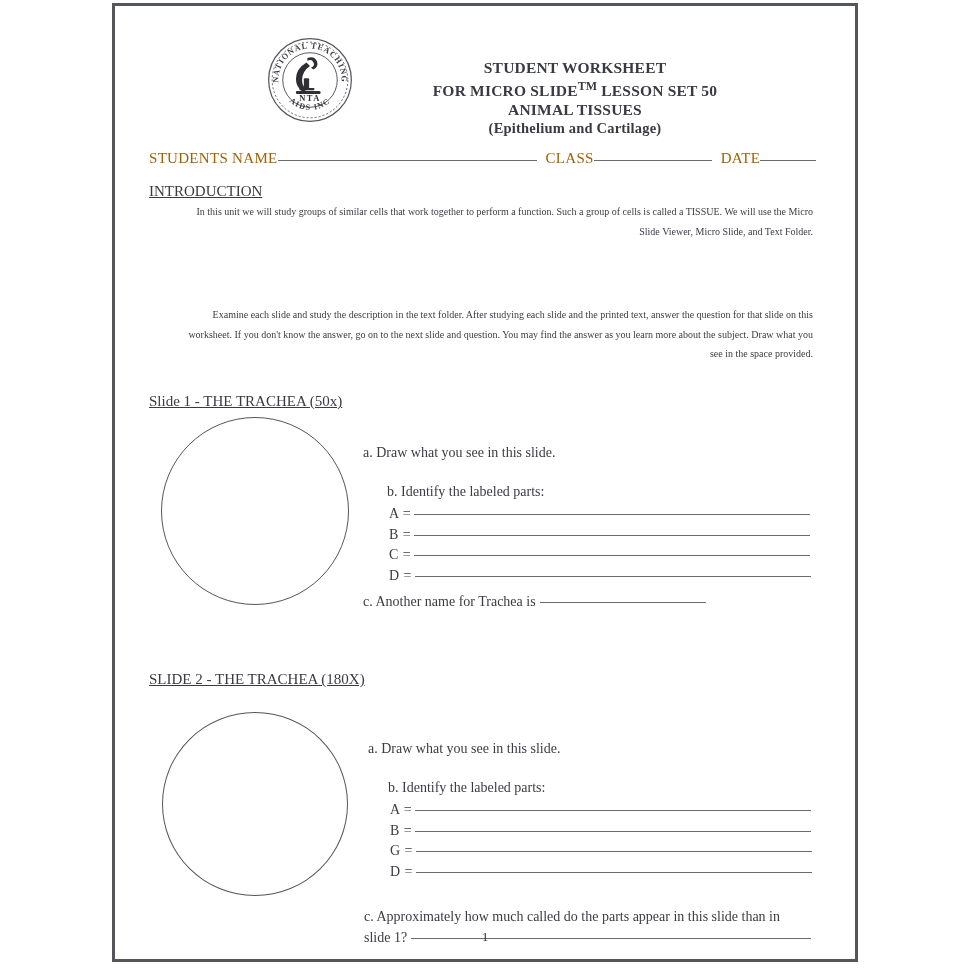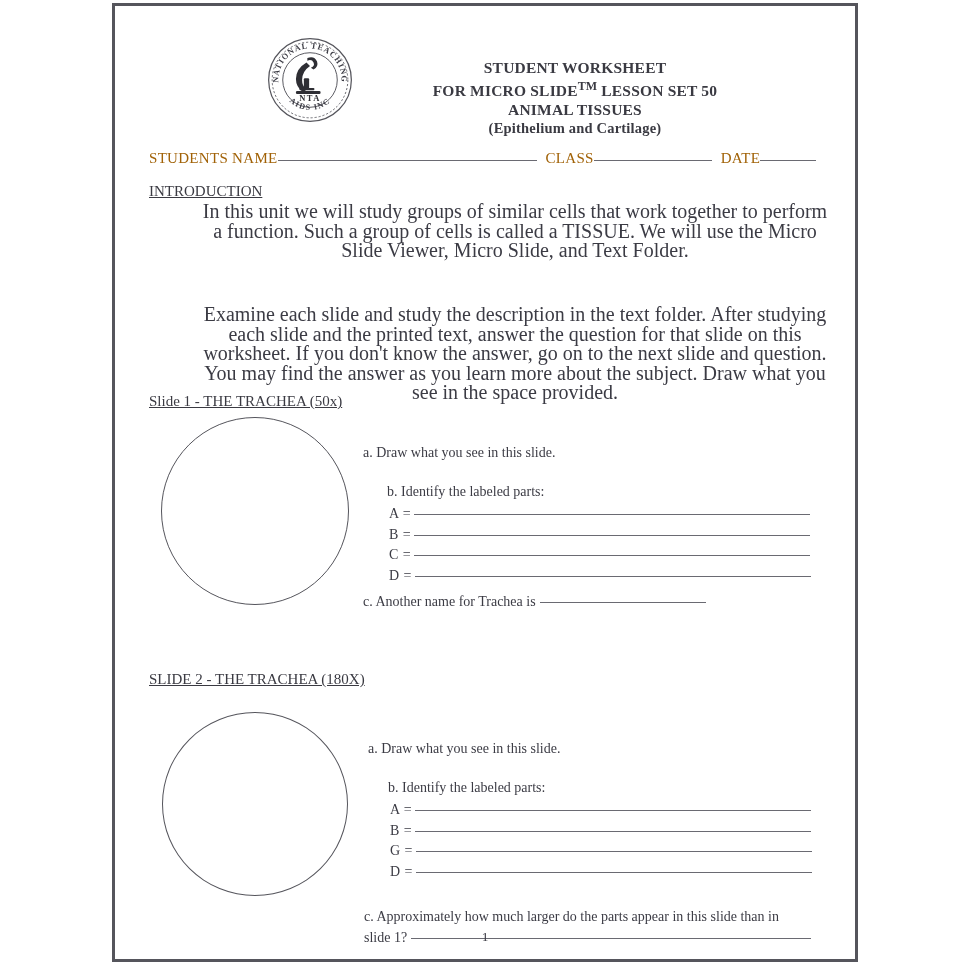--- a/index.html
+++ b/index.html
@@ -101,25 +101,25 @@
     font-size: 15px;
     font-weight: normal;
     text-decoration: underline;
     color: #3a3a42;
     white-space: nowrap;
   }
   #introduction-heading { left: 34px; top: 177px; }
 
   .para {
     position: absolute;
-    left: 85px;
+    left: 68px;
     width: 630px;
-    font-size: 20px;
+    font-size: 10px;
     line-height: 19.5px;
-    text-align: center;
+    text-align: right;
     color: #3b3b44;
   }
   #intro-p1 { top: 196px; }
   #intro-p2 { top: 248px; }
   #intro-p3 { top: 299px; }
 
   
   #slide1-heading { left: 34px; top: 387px; }
   #slide2-heading { left: 34px; top: 665px; }
 
@@ -276,21 +276,21 @@
             <span class="part-key">B =</span><span class="part-rule"></span>
           </div>
           <div class="part-row">
             <span class="part-key">G =</span><span class="part-rule"></span>
           </div>
           <div class="part-row">
             <span class="part-key">D =</span><span class="part-rule"></span>
           </div>
         </div>
         <div class="q-c-wrap">
-          <span>c. Approximately how much larger do the parts appear in this slide than in</span><br>
+          <span>c. Approximately how much called do the parts appear in this slide than in</span><br>
           <span>slide 1?</span><span class="c-rule" id="slide2-c-rule"></span>
         </div>
       </div>
 
       <div id="page-number">1</div>
 
     </div>
   </div>
 </div>
 

